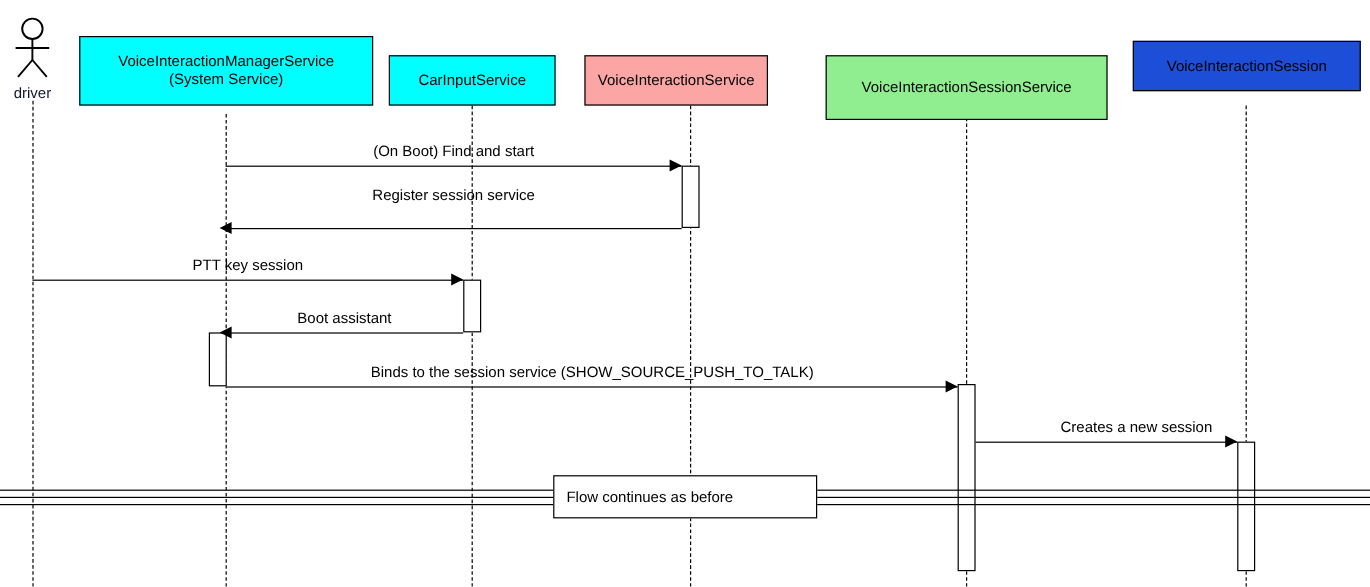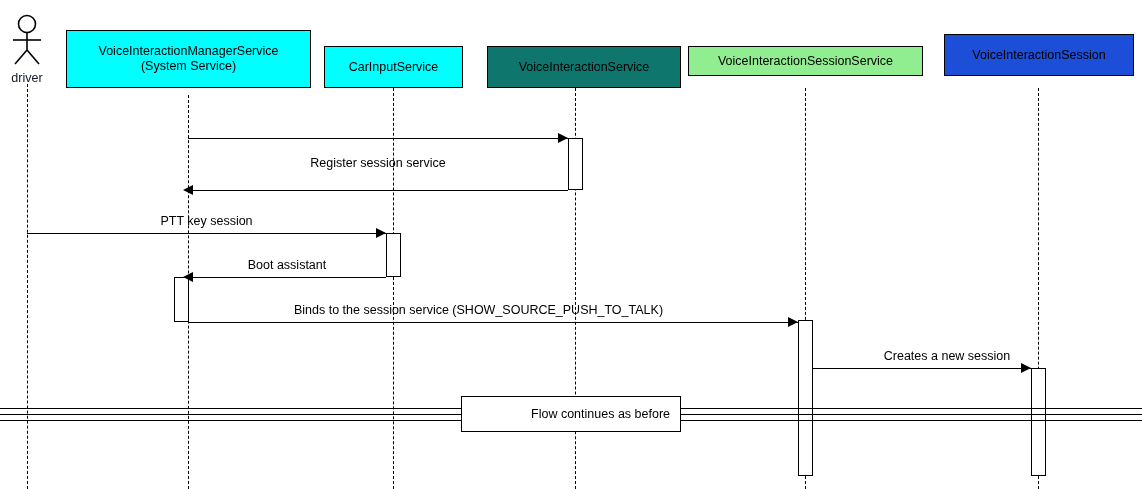--- a/index.html
+++ b/index.html
@@ -84,21 +84,21 @@
     height: 0;
     border-top: 1px solid #000000;
   }
   .note-box {
     position: absolute;
     box-sizing: border-box;
     background: #ffffff;
     border: 1px solid #000000;
     display: flex;
     align-items: center;
-    justify-content: flex-end;
+    justify-content: flex-start;
     font-size: 12.5px;
     color: #000000;
     white-space: nowrap;
     padding: 0 10px;
   }
 </style>
 </head>
 <body>
 
 <div id="diagram">
@@ -125,56 +125,57 @@
     <span>CarInputService</span>
   </div>
 
   <div class="participant" style="left:66px; top:30px; width:245px; height:58px; background:#00ffff;">
     <div>
       <div>VoiceInteractionManagerService</div>
       <div>(System Service)</div>
     </div>
   </div>
 
-  <div class="participant" style="left:487px; top:46px; width:194px; height:42px; background:#0f766e;">
+  <div class="participant" style="left:487px; top:46px; width:153px; height:42px; background:#fca5a5;">
     <span>VoiceInteractionService</span>
   </div>
 
-  <div class="participant" style="left:688px; top:46px; width:235px; height:30px; background:#90ee90;">
+  <div class="participant" style="left:688px; top:46px; width:235px; height:54px; background:#90ee90;">
     <span>VoiceInteractionSessionService</span>
   </div>
 
   <div class="participant" style="left:944px; top:34px; width:190px; height:42px; background:#1d4ed8;">
     <span>VoiceInteractionSession</span>
   </div>
 
   <div class="activation" style="left:568px; top:138px; width:15px; height:52px;"></div>
   <div class="activation" style="left:386px; top:233px; width:15px; height:44px;"></div>
   <div class="activation" style="left:174px; top:277px; width:15px; height:45px;"></div>
   <div class="activation" style="left:798px; top:320px; width:15px; height:156px;"></div>
   <div class="activation" style="left:1031px; top:368px; width:15px; height:108px;"></div>
 
   <div class="msg-line" style="left:188px; top:138px; width:380px;"></div>
   <div class="arrow-right" style="left:558px; top:133px;"></div>
+  <div class="msg-label" style="left:188px; top:119px; width:380px;">(On Boot) Find and start</div>
 
   <div class="msg-line" style="left:188px; top:190px; width:380px;"></div>
   <div class="arrow-left" style="left:183px; top:185px;"></div>
   <div class="msg-label" style="left:188px; top:156px; width:380px;">Register session service</div>
 
   <div class="msg-line" style="left:27px; top:233px; width:359px;"></div>
   <div class="arrow-right" style="left:376px; top:228px;"></div>
   <div class="msg-label" style="left:27px; top:214px; width:359px;">PTT key session</div>
 
   <div class="msg-line" style="left:188px; top:277px; width:198px;"></div>
   <div class="arrow-left" style="left:183px; top:272px;"></div>
   <div class="msg-label" style="left:188px; top:258px; width:198px;">Boot assistant</div>
 
   <div class="msg-line" style="left:189px; top:322px; width:609px;"></div>
   <div class="arrow-right" style="left:788px; top:317px;"></div>
-  <div class="msg-label" style="left:174px; top:303px; width:609px;text-align:center;">Binds to the session service (SHOW_SOURCE_PUSH_TO_TALK)</div>
+  <div class="msg-label" style="left:189px; top:303px; width:609px;text-align:center;">Binds to the session service (SHOW_SOURCE_PUSH_TO_TALK)</div>
 
   <div class="msg-line" style="left:813px; top:368px; width:218px;"></div>
   <div class="arrow-right" style="left:1021px; top:363px;"></div>
   <div class="msg-label" style="left:838px; top:349px; width:218px;">Creates a new session</div>
 
   <div class="delay-band" style="top:408px;"></div>
   <div class="delay-band" style="top:414px;"></div>
   <div class="delay-band" style="top:420px;"></div>
 
   <div class="note-box" style="left:461px; top:396px; width:220px; height:36px;">

